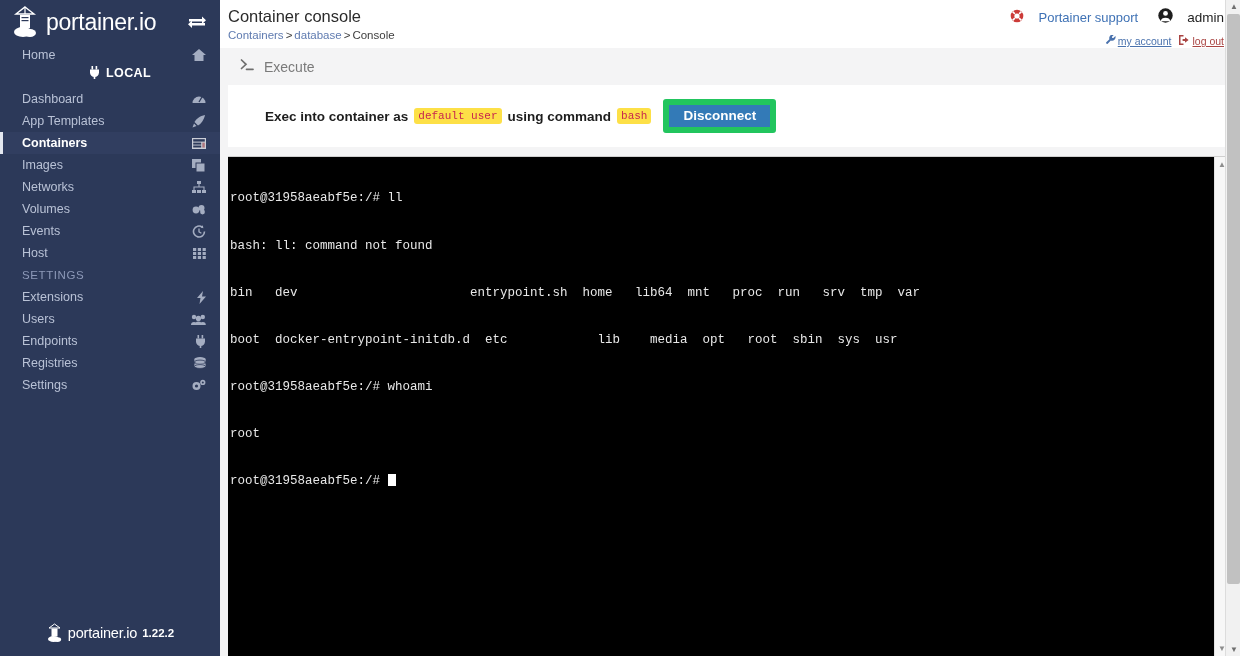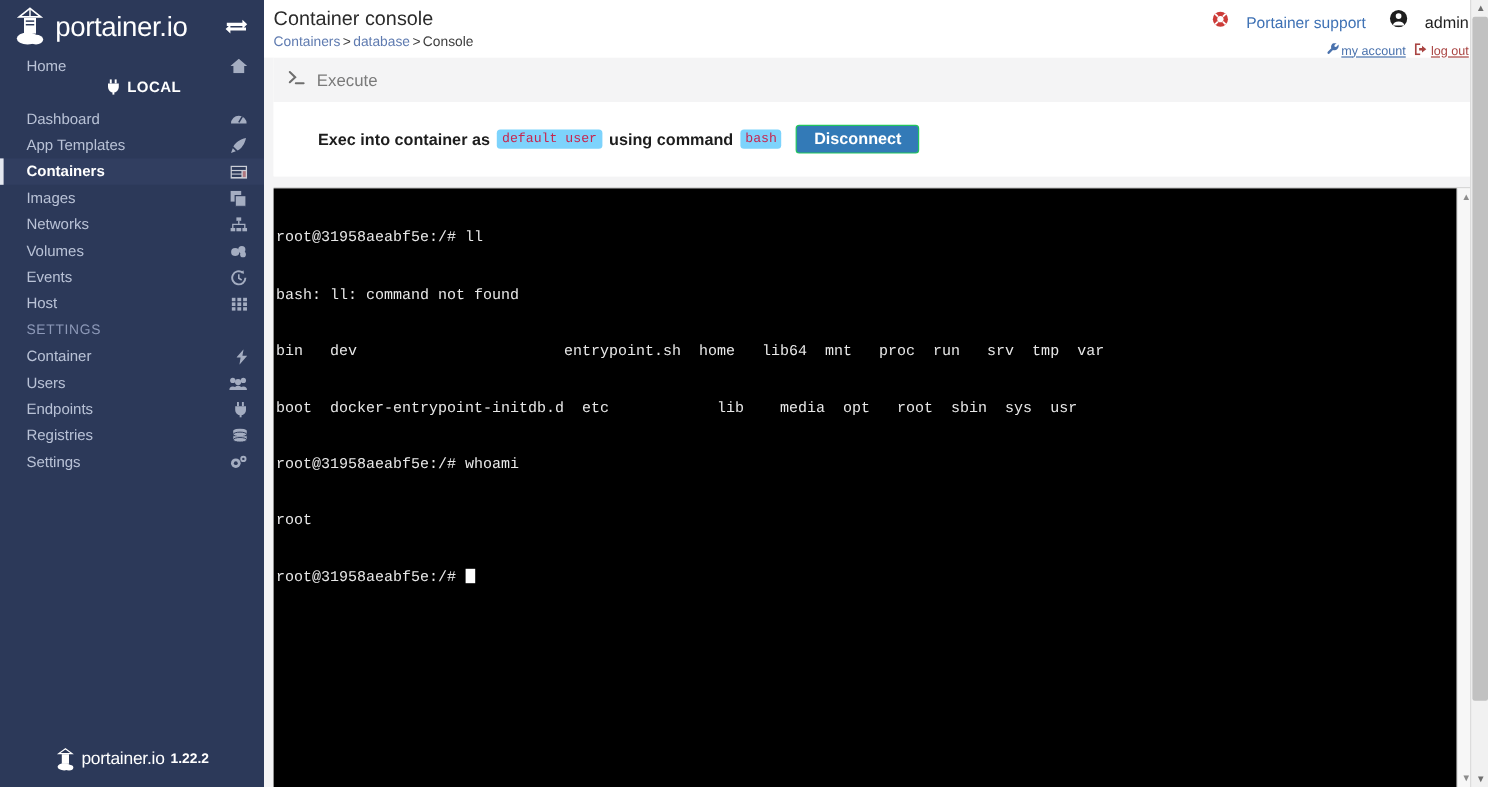--- a/index.html
+++ b/index.html
@@ -103,25 +103,25 @@
     padding-left: 12px; color: #7a7a7a; font-size: 14px;
   }
   .panel-body {
     background: #ffffff; padding: 16px 14px;
     display: flex; align-items: center; gap: 0px;
     height: 62px;
   }
   .exec-text { font-size: 13.5px; font-weight: bold; color: #1d1d1d; display:flex; align-items:center; gap:6px;padding-left:23px;}
   .code {
     font-family: "Liberation Mono", monospace;
-    font-size: 11px; color: #c7254e; background: #7dd3fc;
+    font-size: 11px; color: #c7254e; background: #fde047;
     padding: 2px 4px; border-radius: 3px; font-weight: normal;
   }
   .btn-primary {
-    background: #337ab7; color: #ffffff; border: 1px solid #22c55e;
+    background: #337ab7; color: #ffffff; border: 6px solid #22c55e;
     border-radius: 3px; font-size: 13.5px; font-weight: bold;
     padding: 4px 14px; margin-left: 12px; cursor: pointer;
     line-height: 1;
   }
 
   
   .term-wrap {
     margin: 9px 0 0 0;
     background: #f7f7f7;
     flex: 1 1 auto;
@@ -307,21 +307,21 @@
               <rect x="4.8" y="8" width="3.2" height="3"></rect>
               <rect x="9.6" y="8" width="3.2" height="3"></rect>
           </g>
         </svg>
       </span>
     </div>
 
     <div class="sb-section">SETTINGS</div>
 
     <div class="sb-item">
-      <span class="lbl">Container</span>
+      <span class="lbl">Extensions</span>
       <span class="ico">
         <svg width="9" height="13" viewBox="0 0 9 13" xmlns="http://www.w3.org/2000/svg">
           <path d="M6 0 L0 7 H3.5 L2.5 13 L9 5.5 H5 Z" fill="#cdd4e4"></path>
         </svg>
       </span>
     </div>
 
     <div class="sb-item">
       <span class="lbl">Users</span>
       <span class="ico">

